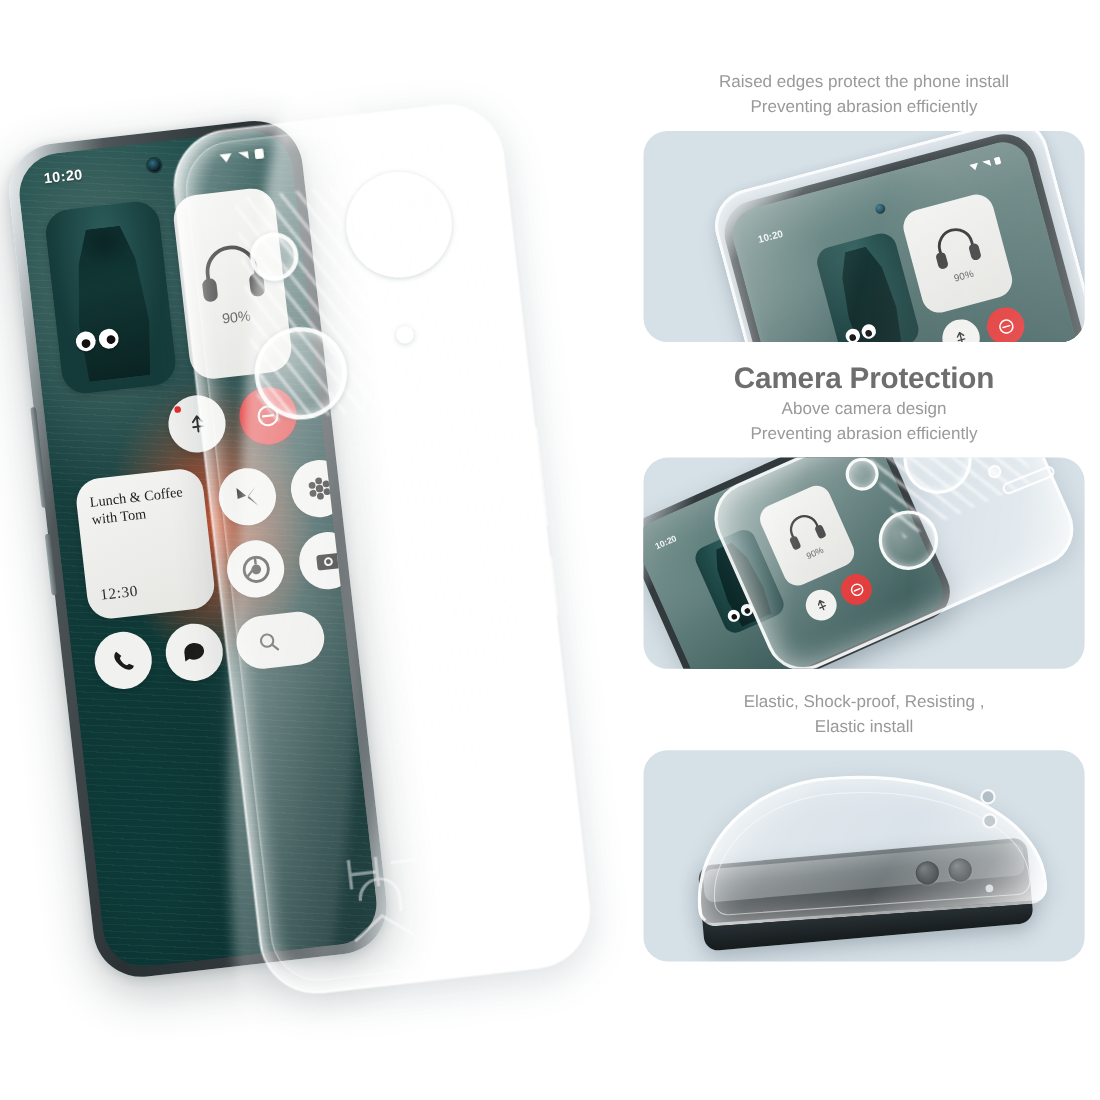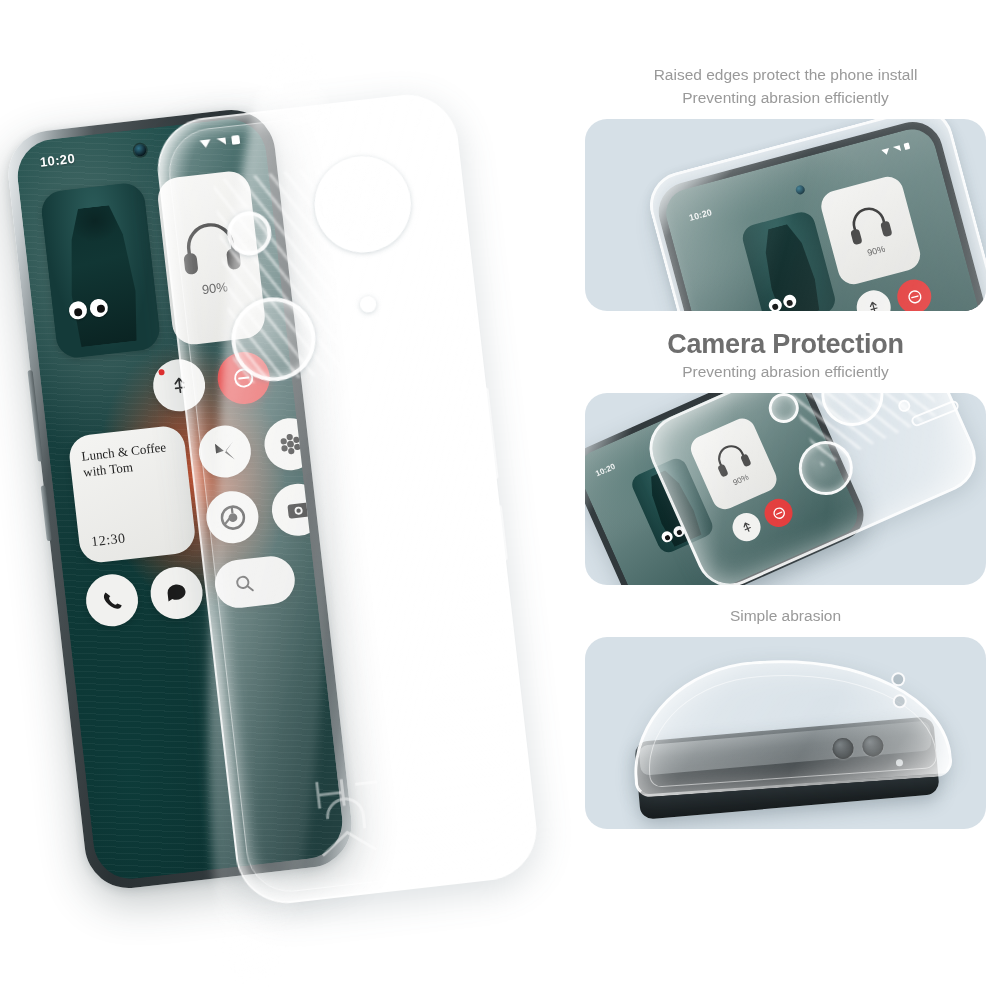--- a/index.html
+++ b/index.html
@@ -895,20 +895,21 @@
               </span>
             </div>
           </div>
         </div>
         <div class="p1-case-lip"></div>
       </div>
     </section>
 
     <section class="feature">
       <h2 class="f-title">Camera Protection</h2>
+      <p class="f-sub">Above camera design</p>
       <p class="f-sub">Preventing abrasion efficiently</p>
 
       <div class="f-panel">
         <div class="p2-phone">
           <div class="p2-screen">
             <span class="p2-time">10:20</span>
             <div class="p2-photo">
               <div class="p2-figure"></div>
               <div class="p2-eyes">
                 <span class="p2-eye"></span>
@@ -944,21 +945,22 @@
           <span class="p2-cc a"></span>
           <span class="p2-cc b"></span>
           <span class="p2-cc c"></span>
           <span class="p2-cc d"></span>
           <span class="p2-btncut"></span>
         </div>
       </div>
     </section>
 
     <section class="feature">
-      <p class="f-sub">Simple abrasion</p>
+      <p class="f-sub">Elastic, Shock-proof, Resisting ,</p>
+      <p class="f-sub">Elastic install</p>
 
       <div class="f-panel">
         <div class="p3-phone">
           <div class="p3-phone-top"></div>
           <div class="p3-cams">
             <span class="p3-cam"></span>
             <span class="p3-cam"></span>
           </div>
           <span class="p3-flash"></span>
         </div>

